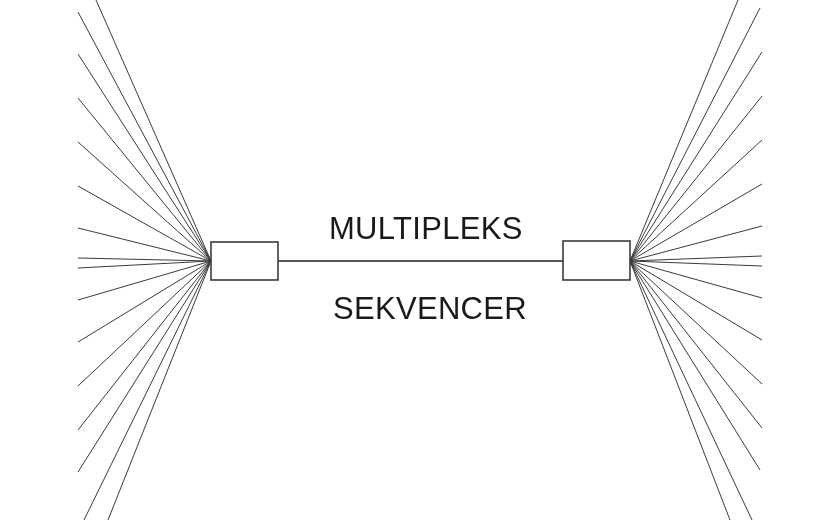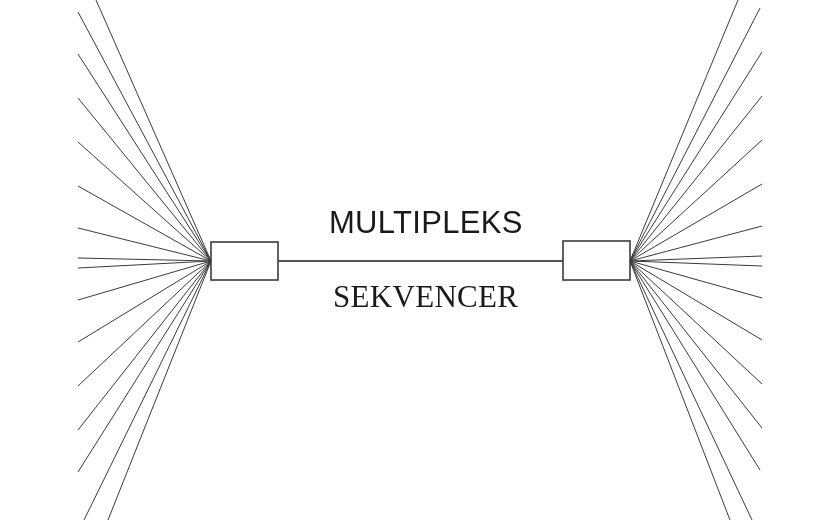--- a/index.html
+++ b/index.html
@@ -46,27 +46,26 @@
     font-family: "Liberation Sans", sans-serif;
     font-size: 31px;
     font-weight: 400;
     color: #1a1a1a;
     letter-spacing: 0.3px;
     white-space: nowrap;
     line-height: 1;
   }
   #caption-top {
     left: 329px;
-    top: 207px;
+    top: 213px;
     text-align: right;
   }
   #caption-bottom {
     left: 333px;
-    top: 281px;
-    font-family: Liberation Serif, serif;
+    top: 293px;
   }
 </style>
 </head>
 <body>
 
 <div id="stage">
 
   <svg id="diagram-svg" viewBox="0 0 840 520" xmlns="http://www.w3.org/2000/svg">
     <g id="left-fan-group">
         <line x1="211" y1="261" x2="96" y2="0" class="fan-line"></line>

